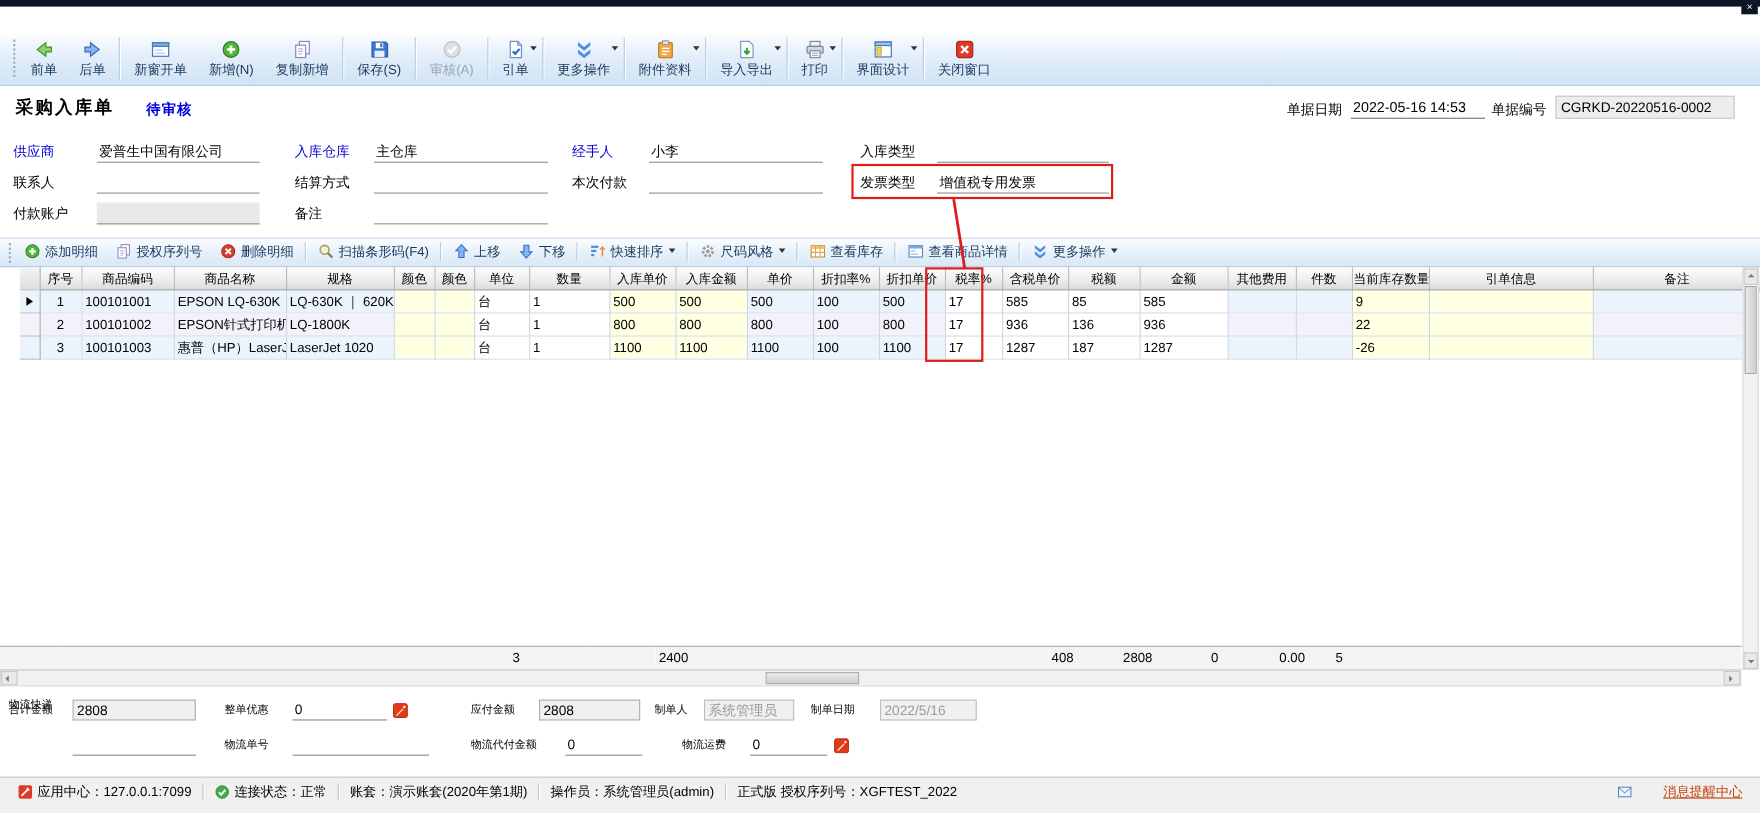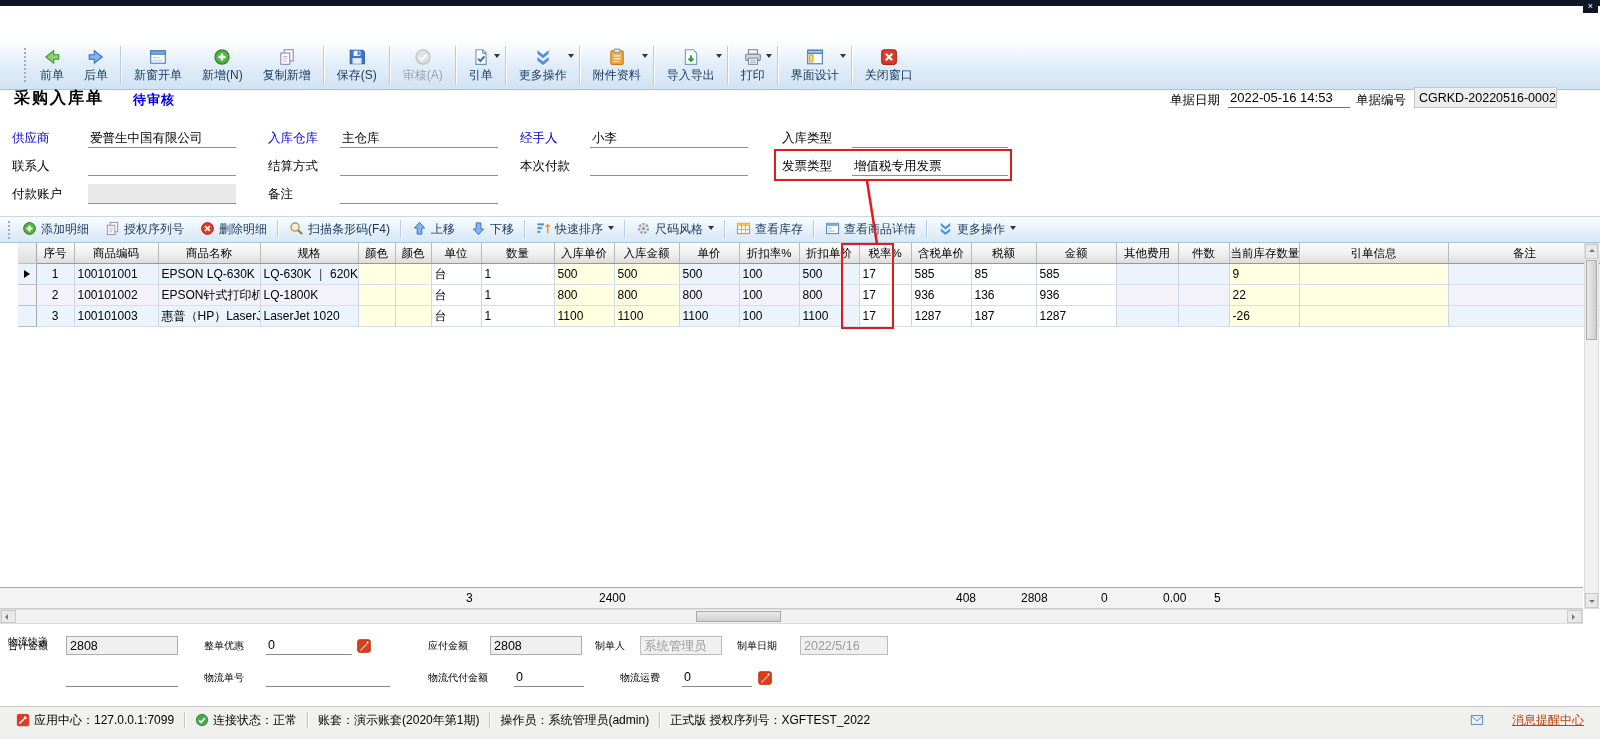--- a/index.html
+++ b/index.html
@@ -4,21 +4,21 @@
 <style>
   html,body{margin:0;padding:0;background:#fff;font-family:"Liberation Sans","DejaVu Sans",sans-serif;}
   #app{position:relative;width:1600px;height:739px;background:#fff;overflow:hidden;outline:1px solid #7f9db9;font-size:12px;color:#000;}
   .top-strip{position:absolute;left:0;top:0;width:1600px;height:6px;background:#0d1626;}
   .win-x{position:absolute;right:2px;top:0;width:15px;height:13px;background:#0d1626;color:#fff;font-size:9px;line-height:12px;text-align:center;cursor:pointer;z-index:5;}
   .tabbar{position:absolute;left:0;top:6px;width:1600px;height:24px;background:linear-gradient(#f0f5fb,#d5e2f1);border-bottom:1px solid #9eb6d3;box-sizing:border-box;}
   .tab{position:absolute;top:1px;height:23px;box-sizing:border-box;padding-top:4px;text-align:center;font-weight:bold;font-size:12.5px;background:linear-gradient(#fdfdfd,#d9d9d9);border:1px solid #8f8f8f;border-bottom:none;border-radius:3px 3px 0 0;cursor:pointer;}
   .tab.inactive{left:8px;width:160px;}
   .tab.active{left:168px;width:162px;background:#fff;z-index:2;height:24px;}
   .tab-x{margin-left:14px;color:#555;font-weight:normal;font-size:11px;cursor:pointer;}
-  .toolbar{position:absolute;left:0;top:30px;width:1600px;height:48px;background:linear-gradient(180deg,#fdfeff,#e3eef9 45%,#d0e3f4);border-bottom:1px solid #a9c3dc;box-sizing:border-box;padding-left:24px;white-space:nowrap;margin-top:12px;}
+  .toolbar{position:absolute;left:0;top:30px;width:1600px;height:48px;background:linear-gradient(180deg,#fdfeff,#e3eef9 45%,#d0e3f4);border-bottom:1px solid #a9c3dc;box-sizing:border-box;padding-left:12px;white-space:nowrap;}
   .drag{display:inline-block;vertical-align:top;height:34px;margin:6px 4px 0 0;border-left:2px dotted #9ab0c8;}
   .tbtn{display:inline-block;position:relative;vertical-align:top;margin-top:3px;padding:2px 10px 0 10px;text-align:center;color:#17375e;height:41px;box-sizing:border-box;cursor:pointer;}
   .tbtn .icn{display:block;width:18px;height:18px;margin:1px auto 1px;}
   .tbtn .icn svg{width:18px;height:18px;}
   .tbtn .lbl{display:block;margin-top:1px;font-size:12px;}
   .tbtn .caret{position:absolute;right:3px;top:9px;}
   .tbtn.disabled{color:#98a4b2;cursor:default;}
   .tbtn.disabled .icn{opacity:.8;filter:grayscale(1);}
   .caret{display:inline-block;width:0;height:0;border:3.5px solid transparent;border-top:4.5px solid #333;vertical-align:middle;margin-left:5px;}
   .tsep{display:inline-block;vertical-align:top;height:38px;margin:4px 2px 0 2px;border-left:1px solid #b6cce2;border-right:1px solid #fff;}
@@ -133,21 +133,21 @@
           </svg></span><span class="lbl">界面设计</span><span class="caret"></span></div><span class="tsep"></span><div class="tbtn"><span class="icn"><svg viewBox="0 0 16 16">
             <rect x="1.5" y="1.5" width="13" height="13" rx="2.5" fill="#dd3b27" stroke="#a8281c"></rect>
             <path d="M5.2 5.2l5.6 5.6M10.8 5.2l-5.6 5.6" stroke="#fff" stroke-width="1.9"></path>
           </svg></span><span class="lbl">关闭窗口</span></div></div>
 
   <div class="doc-title">采购入库单</div>
   <div class="doc-status">待审核</div>
   <span class="hd-label" style="left:1170px;top:90px">单据日期</span>
   <span class="hd-underline" style="left:1228px;top:88px;width:122px"><span>2022-05-16 14:53</span></span>
   <span class="hd-label" style="left:1356px;top:90px">单据编号</span>
-  <span class="hd-box" style="left:1414px;top:87px;width:143px">CGRKD-20220516-0002</span>
+  <span class="hd-box" style="left:1414px;top:87px;width:163px">CGRKD-20220516-0002</span>
 
   <span class="fl blue" style="left:12px;top:128px">供应商</span>
   <span class="fv" style="left:88px;top:128px;width:148px"><span>爱普生中国有限公司</span></span>
   <span class="fl blue" style="left:268px;top:128px">入库仓库</span>
   <span class="fv" style="left:340px;top:128px;width:158px"><span>主仓库</span></span>
   <span class="fl blue" style="left:520px;top:128px">经手人</span>
   <span class="fv" style="left:590px;top:128px;width:158px"><span>小李</span></span>
   <span class="fl" style="left:782px;top:128px">入库类型</span>
   <span class="fv" style="left:852px;top:128px;width:156px"><span></span></span>
 

